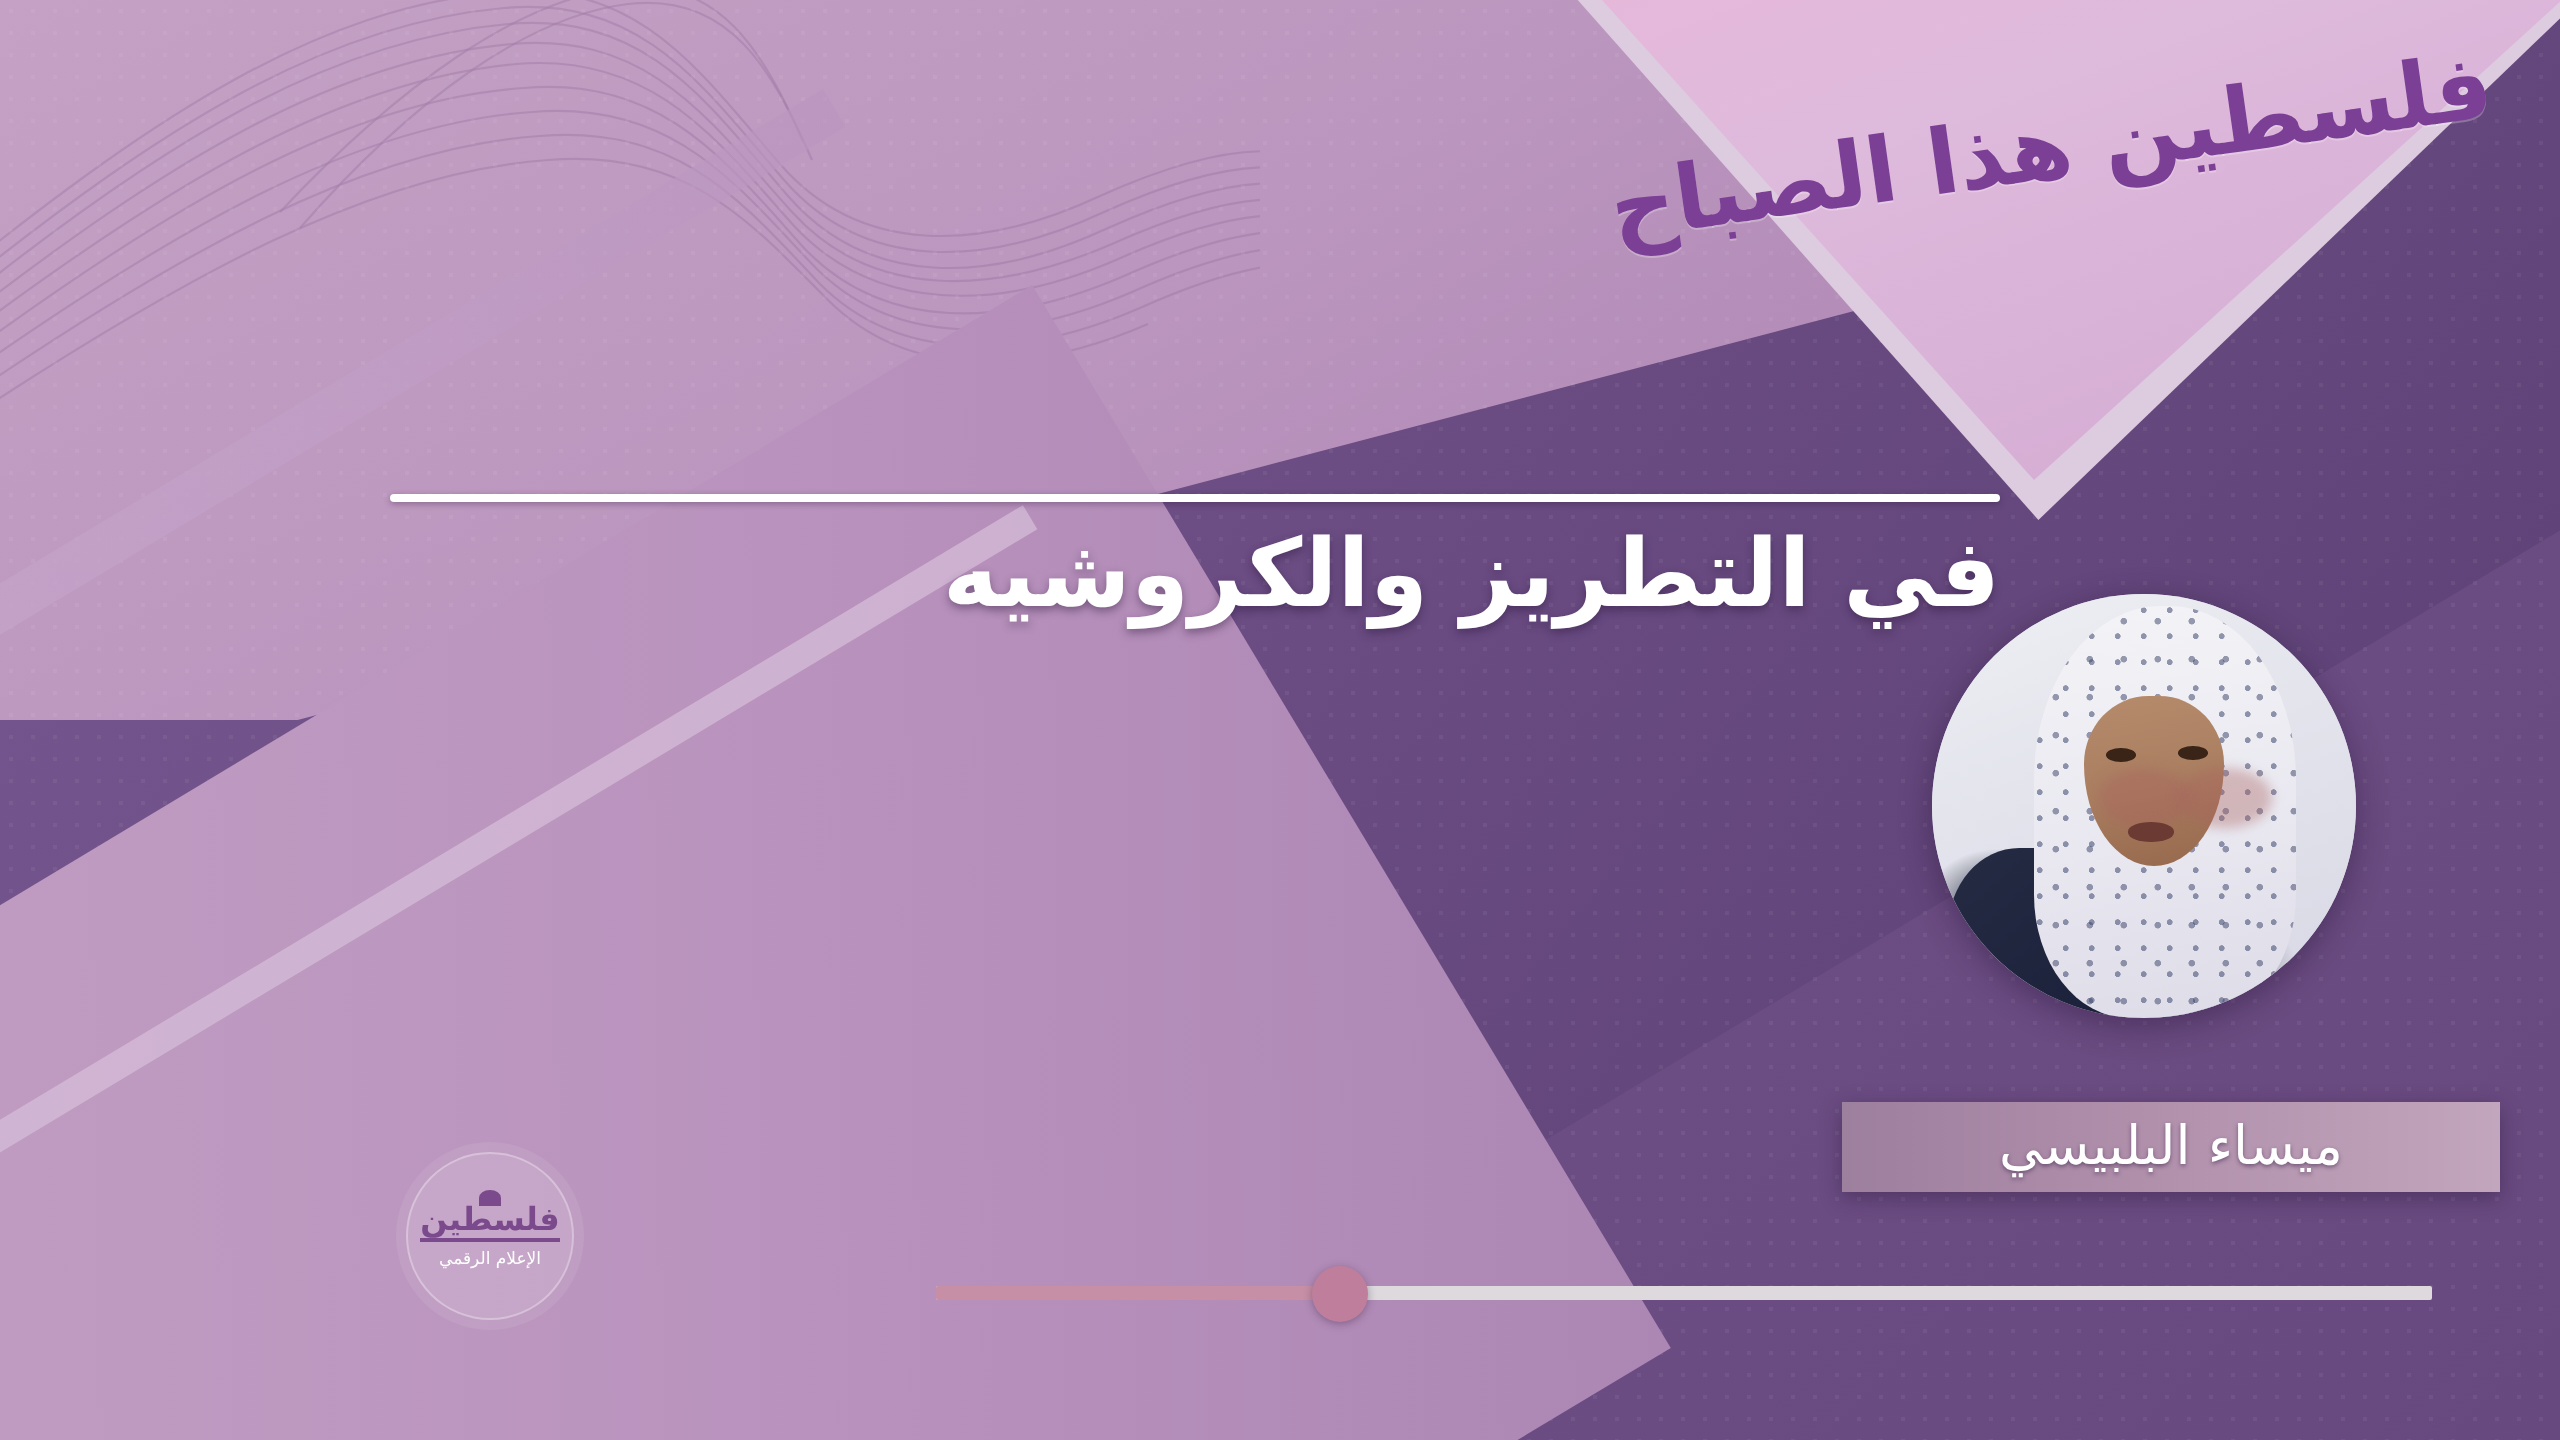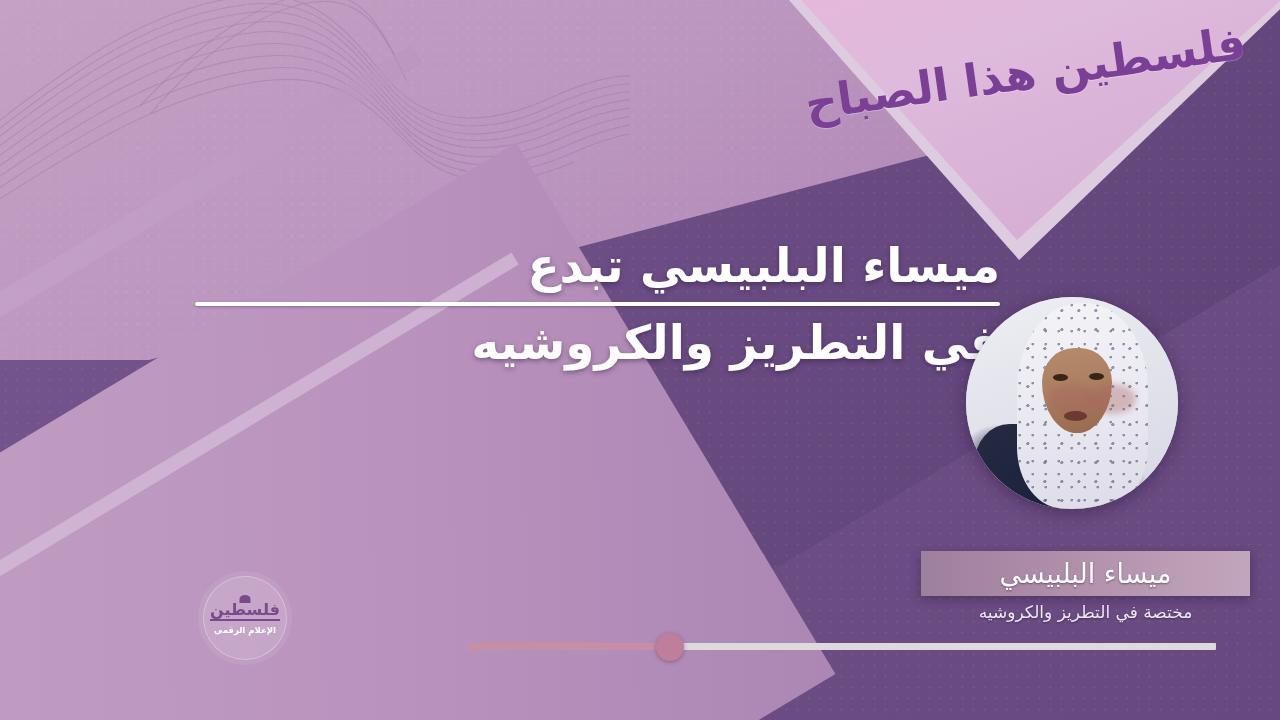--- a/index.html
+++ b/index.html
@@ -316,21 +316,21 @@
     top: -7px;
     transform: translateX(-50%);
     width: 11px;
     height: 8px;
     border-radius: 50% 50% 0 0;
     background: #7a4a8c;
   }
   .watermark-sub {
     margin-top: 5px;
     font-size: 8.5px;
-    font-weight: 700;
+    font-weight: 400;
     color: #ffffff;
     line-height: 1;
   }
 
   
   .progress-track {
     position: absolute;
     left: 468px;
     top: 643px;
     width: 748px;
@@ -388,42 +388,40 @@
   <div class="wedge-bottomleft"></div>
   <div class="wedge-bottomleft-edge"></div>
   <div class="sash-thin"></div>
 
   <div class="chevron-rim"></div>
   <div class="chevron-fill"></div>
 
   <div class="show-name">فلسطين هذا الصباح</div>
 
   <div class="headline">
-    <div class="headline-line">ميساء البلبيسي تبدع</div>
     <div class="headline-rule"></div>
     <div class="headline-line">في التطريز والكروشيه</div>
   </div>
 
   <div class="portrait">
     <div class="portrait-photo">
       <div class="shoulder-dark"></div>
       <div class="hijab"></div>
       <div class="face"></div>
       <div class="cheek-l"></div>
       <div class="cheek-r"></div>
       <div class="eye-l"></div>
       <div class="eye-r"></div>
       <div class="mouth"></div>
     </div>
   </div>
 
   <div class="name-banner">
     <span class="name-banner-text">ميساء البلبيسي</span>
   </div>
-  <div class="name-subtitle">مختصة في التطريز والكروشيه</div>
 
   <div class="watermark">
     <div class="watermark-main">
       <span class="watermark-dome"></span>
       <span>فلسطين</span>
     </div>
     <div class="watermark-sub">الإعلام الرقمي</div>
   </div>
 
   <div class="progress-track">

